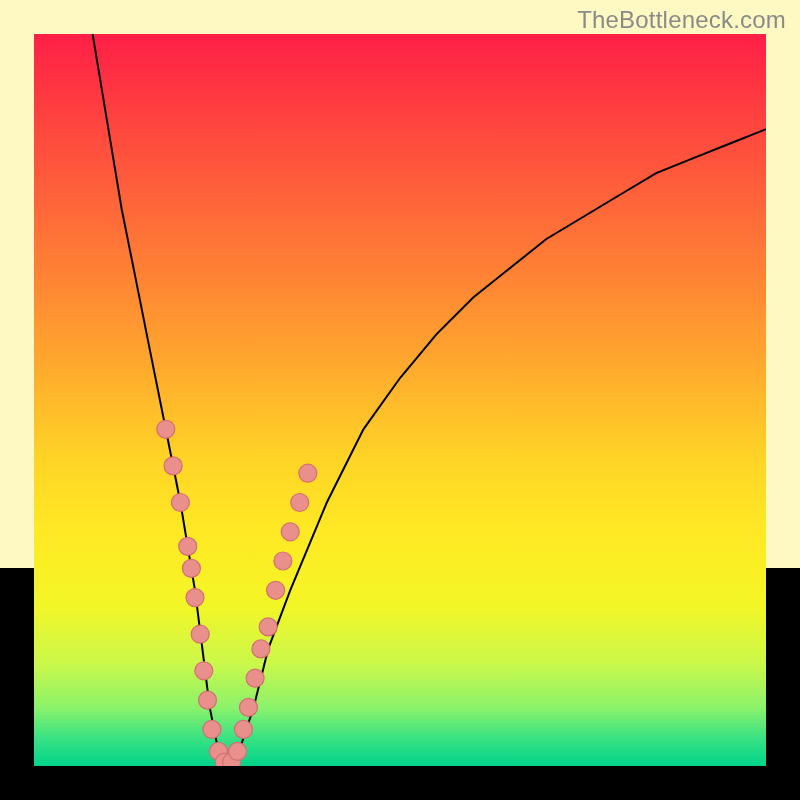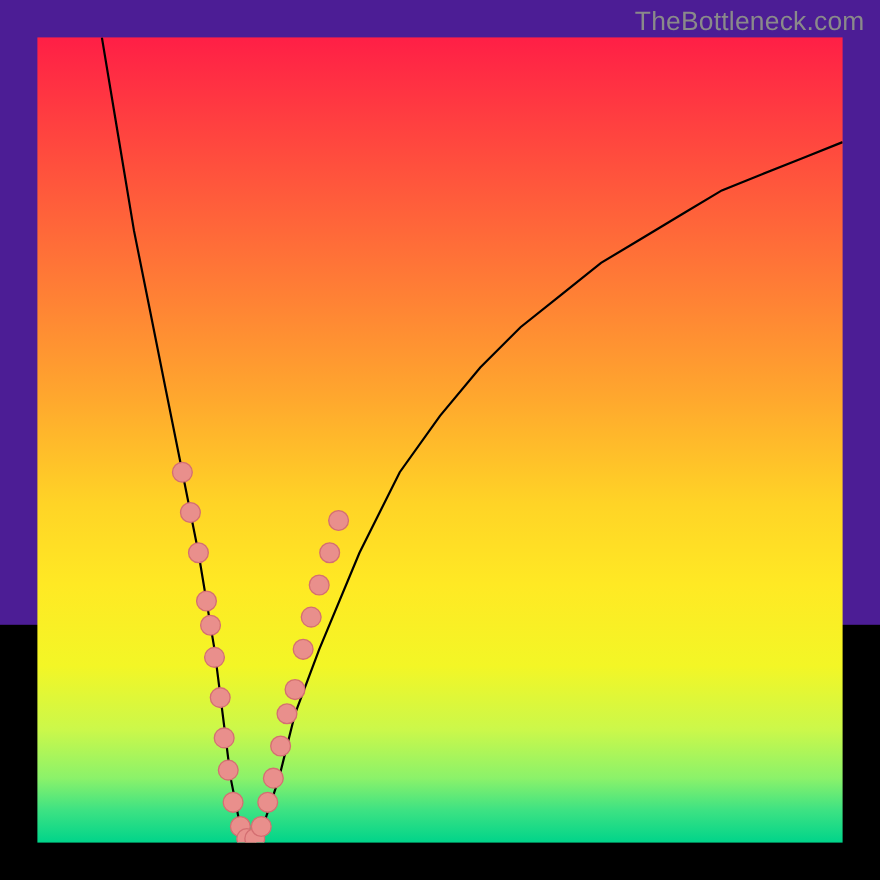--- a/index.html
+++ b/index.html
@@ -8,21 +8,21 @@
     width: 800px;
     height: 800px;
     background: #000;
     font-family: Arial, Helvetica, sans-serif;
     overflow: hidden;
   }
   .outer {
     position: relative;
     width: 800px;
     height: 568px;
-    background: #4c1d95;
+    background: #fef9c3;
   }
   .attribution {
     position: absolute;
     top: 6px;
     right: 14px;
     color: #8a8a8a;
     font-size: 24px;
     font-weight: 500;
     letter-spacing: 0.2px;
     z-index: 20;

